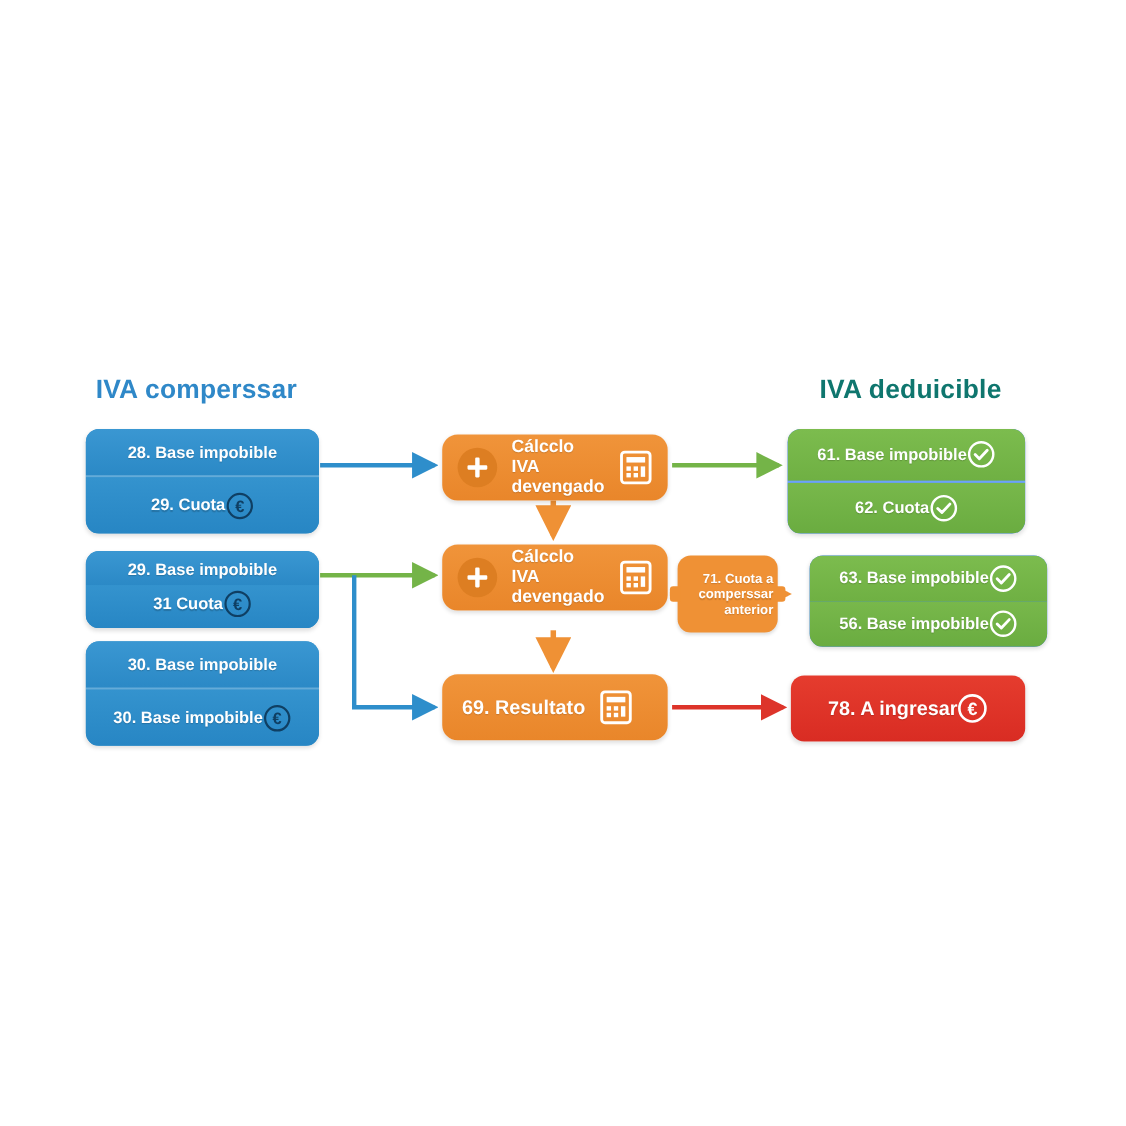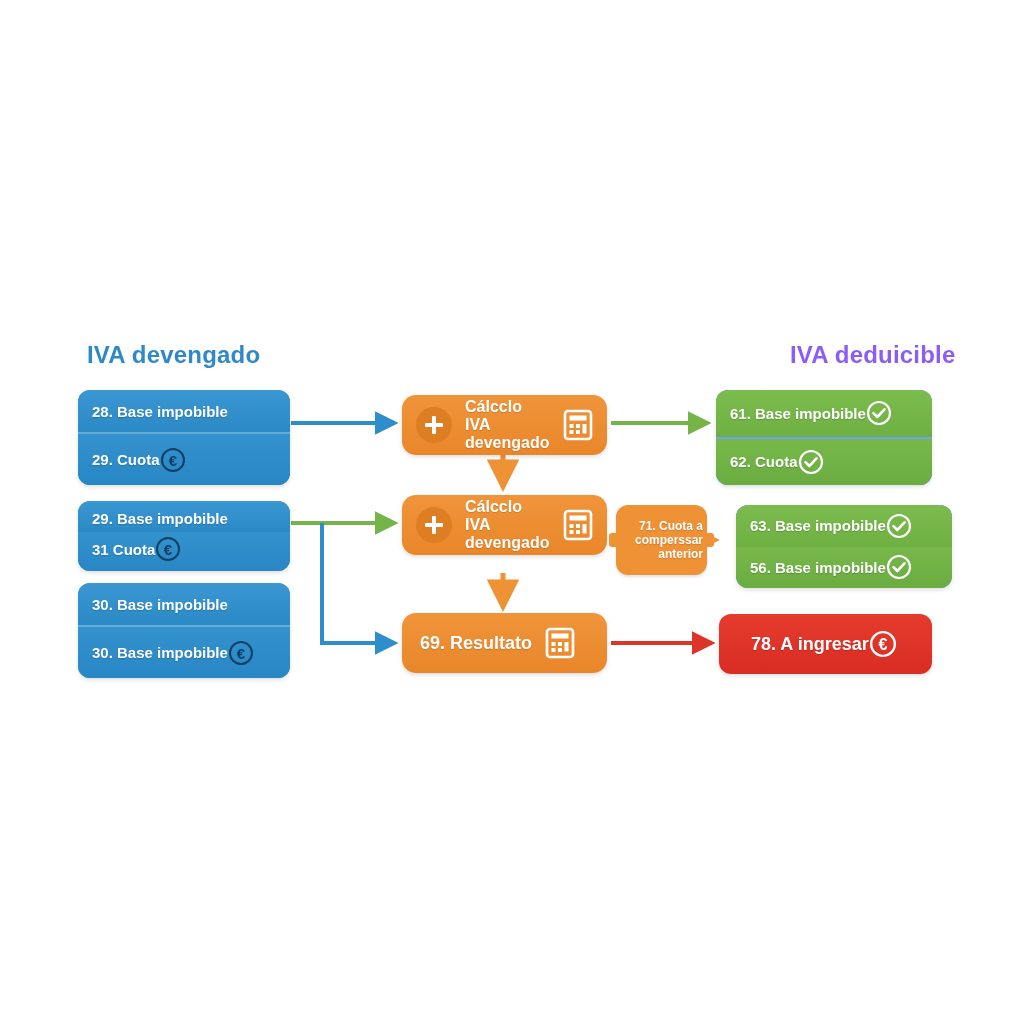--- a/index.html
+++ b/index.html
@@ -13,35 +13,35 @@
 
   
   .col-header{
     position:absolute;
     font-size:24px;
     font-weight:bold;
     letter-spacing:.2px;
     white-space:nowrap;
   }
   #hdr-left{left:87px;top:341px;color:#2f88c8;}
-  #hdr-right{left:745px;top:341px;color:#8b5cf6;margin-left:45px;}
+  #hdr-right{left:745px;top:341px;color:#0f766e;}
 
   
   .card{
     position:absolute;
     border-radius:12px;
     overflow:hidden;
     box-shadow:0 2px 4px rgba(0,0,0,.13);
     display:flex;
     flex-direction:column;
   }
   .row{
     display:flex;
     align-items:center;
-    justify-content:flex-start;
+    justify-content:center;
     padding:0 14px;
     box-sizing:border-box;
     flex:1 1 auto;
     min-height:0;
   }
   .row .label{
     color:#ffffff;
     font-size:15px;
     font-weight:bold;
     white-space:nowrap;
@@ -149,21 +149,21 @@
 
     <path d="M707,540 L716,540" stroke="#ef9135" stroke-width="4" fill="none" marker-end="url(#arrow-orange)"></path>
 
     <path d="M503,455 L503,487" stroke="#ef9135" stroke-width="5" fill="none" marker-end="url(#arrow-orange)"></path>
 
     <path d="M503,573 L503,607" stroke="#ef9135" stroke-width="5" fill="none" marker-end="url(#arrow-orange)"></path>
 
     <path d="M611,643 L712,643" stroke="#dd342a" stroke-width="4" fill="none" marker-end="url(#arrow-red)"></path>
   </svg>
 
-  <div id="hdr-left" class="col-header">IVA devengado</div>
+  <div id="hdr-left" class="col-header">IVA comperssar</div>
   <div id="hdr-right" class="col-header">IVA deduicible</div>
 
   <div class="card blue" style="left:78px;top:390px;width:212px;height:95px;">
     <div class="row row-top">
       <span class="label">28. Base impobible</span>
       <span class="badge"></span>
     </div>
     <div class="divider-blue"></div>
     <div class="row row-bot">
       <span class="label">29. Cuota</span>

